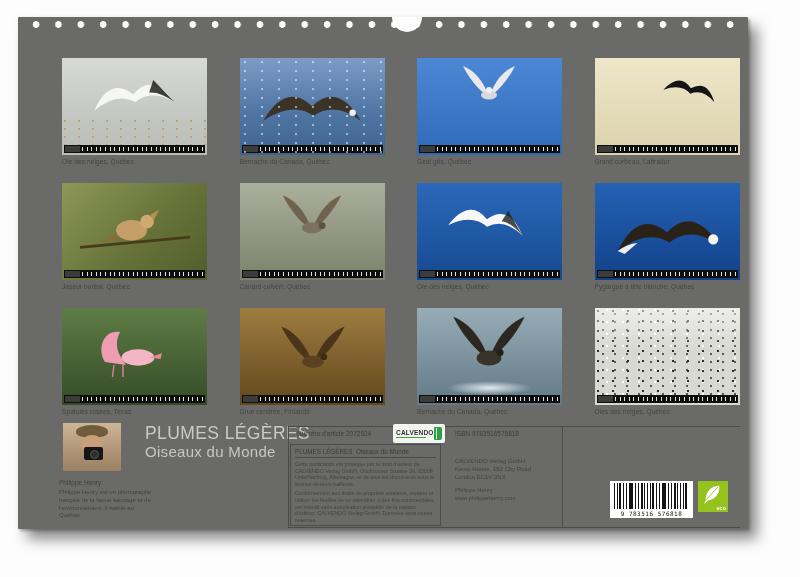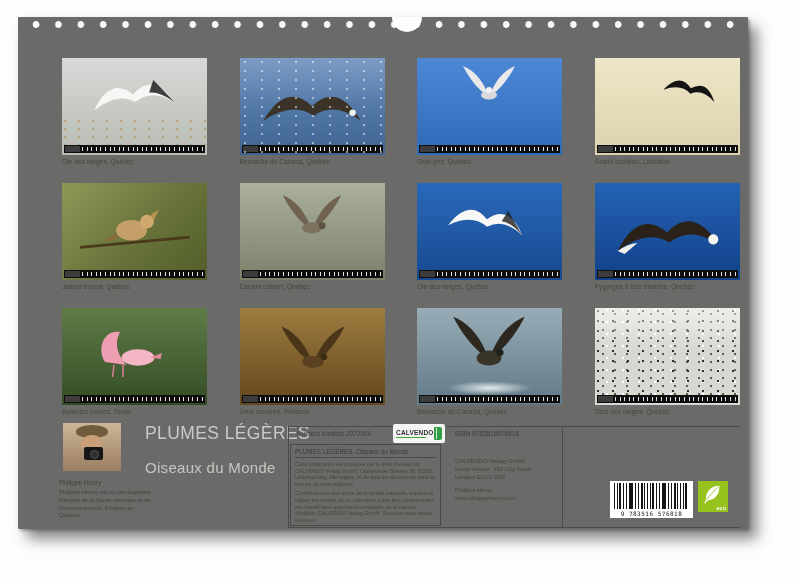--- a/index.html
+++ b/index.html
@@ -72,21 +72,21 @@
   .author-photo{position:absolute;left:45px;top:406px;width:58px;height:48px;
     background:linear-gradient(180deg,#cdb596 0%,#9a7f60 100%);overflow:hidden;}
   .hat{position:absolute;top:2px;left:13px;width:32px;height:13px;background:#6e5c3c;
     border-radius:50% 50% 45% 45%;}
   .face{position:absolute;top:12px;left:18px;width:22px;height:17px;background:#c89f78;border-radius:50%;}
   .camera{position:absolute;top:24px;left:21px;width:19px;height:13px;background:#161616;border-radius:2px;}
   .lens{position:absolute;top:27px;left:27px;width:7px;height:7px;background:#2e2e2e;border-radius:50%;border:1px solid #555;}
   .author-name{position:absolute;left:41px;top:462px;font-size:6.5px;color:#41413d;}
   .author-bio{position:absolute;left:41px;top:472px;width:94px;font-size:6px;line-height:1.3;color:#43433f;}
   .main-title{position:absolute;left:127px;top:406px;font-size:17.5px;color:#c9c9c7;letter-spacing:.4px;white-space:nowrap;}
-  .main-subtitle{position:absolute;left:127px;top:426px;font-size:15px;color:#c6c6c4;letter-spacing:.3px;white-space:nowrap;margin-top:16px;}
+  .main-subtitle{position:absolute;left:127px;top:426px;font-size:15px;color:#c6c6c4;letter-spacing:.3px;white-space:nowrap;}
   .rule{position:absolute;background:#4b4b49;}
   .rule-top{left:270px;top:409px;width:452px;height:1px;}
   .rule-bottom{left:270px;top:510px;width:452px;height:1px;}
   .vline-left{left:270px;top:409px;width:1px;height:101px;}
   .vline-right{left:544px;top:409px;width:1px;height:101px;}
   .article-line{position:absolute;left:279px;top:413px;font-size:6.5px;color:#3e3e3c;}
   .calvendo-logo{position:absolute;left:375px;top:407px;width:52px;height:19px;background:#f4f4f2;
     border-radius:2px;display:flex;align-items:center;justify-content:space-between;padding:0 3px;box-sizing:border-box;}
   .calvendo-wordmark{font-size:6.5px;font-weight:bold;color:#2f2f2f;letter-spacing:.2px;}
   .calvendo-tagline{width:30px;height:1.5px;background:#3aaa35;margin-top:1px;}

